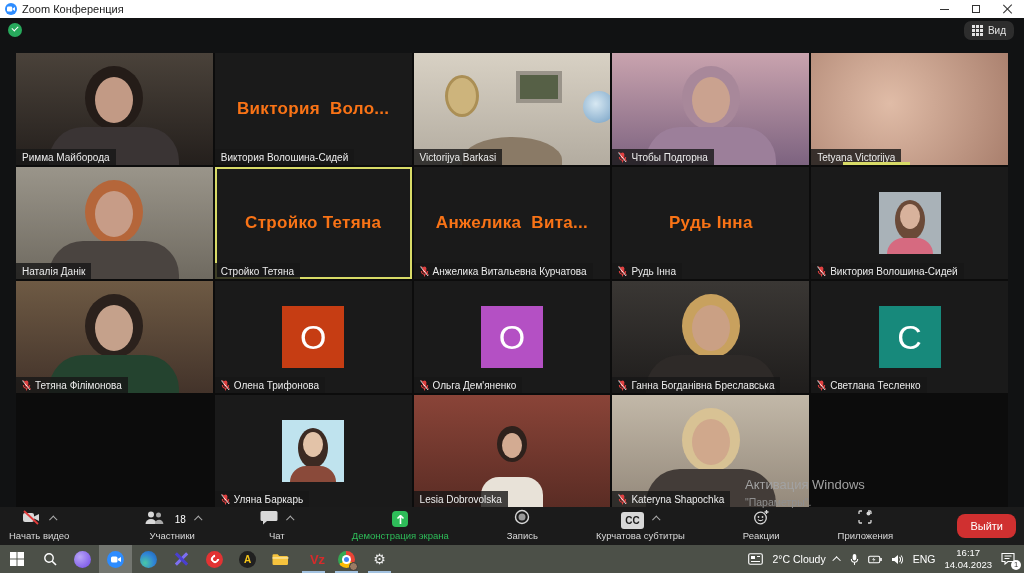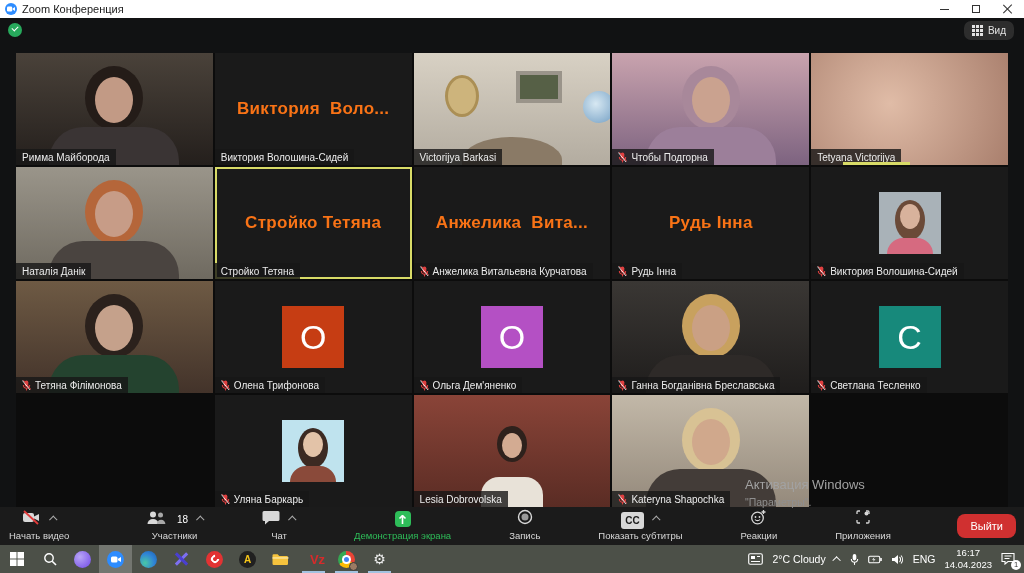--- a/index.html
+++ b/index.html
@@ -495,21 +495,21 @@
 
     </div>
     <span class="tb-label">Запись</span>
   </div>
           <div class="tbtn">
     <div class="tb-row">
       <span class="tb-icon"><span class="cc-chip">CC</span></span>
 
       <span class="tb-caret"></span>
     </div>
-    <span class="tb-label">Показать субтитры</span>
+    <span class="tb-label">Курчатова субтитры</span>
   </div>
           <div class="tbtn">
     <div class="tb-row">
       <span class="tb-icon"><svg width="17" height="16" viewBox="0 0 17 16">
                   <circle cx="7.5" cy="9" r="5.8" fill="none" stroke="#d8d8d8" stroke-width="1.3"></circle>
                   <circle cx="5.5" cy="8" r="0.9" fill="#d8d8d8"></circle>
                   <circle cx="9.5" cy="8" r="0.9" fill="#d8d8d8"></circle>
                   <path d="M5 10.5 a3.2 3.2 0 0 0 5 0" stroke="#d8d8d8" stroke-width="1.2" fill="none"></path>
                   <path d="M13.5 1 v4 M11.5 3 h4" stroke="#d8d8d8" stroke-width="1.3"></path>
                 </svg></span>

